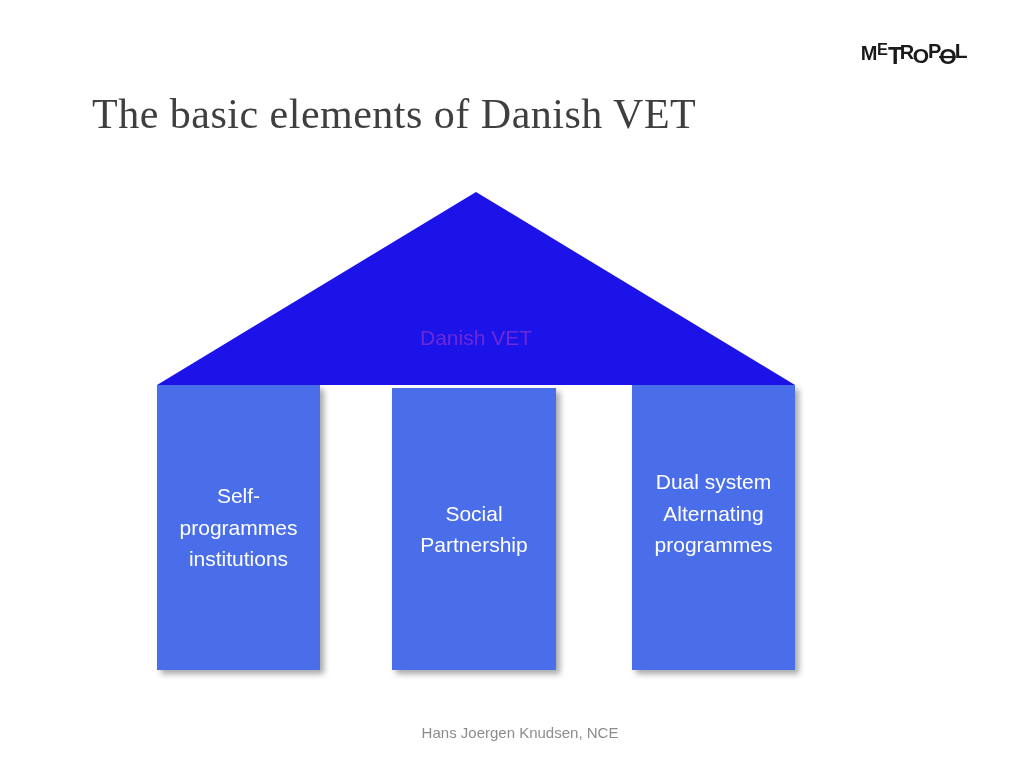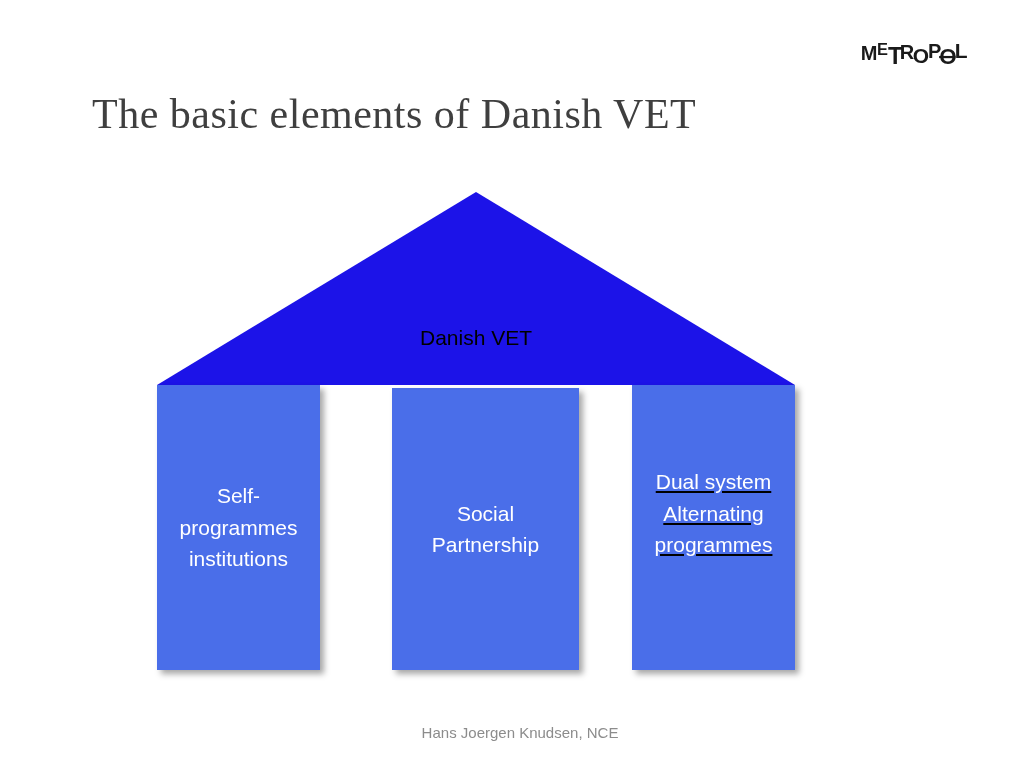--- a/index.html
+++ b/index.html
@@ -53,38 +53,38 @@
   }
   .roof-svg polygon {
     fill: var(--roof);
   }
 
   .roof-label {
     position: absolute;
     left: 157px; top: 326px;
     width: 638px;
     text-align: center;
-    color: #000000;
+    color: #6d28d9;
     font-size: 21px;
   }
 
   .pillar {
     position: absolute;
     top: 385px;
     width: 163px; height: 285px;
     background: var(--pillar);
     box-shadow: 4px 4px 6px rgba(0,0,0,0.35);
     display: flex;
     align-items: center;
     justify-content: center;
     padding: 8px;
   }
   .pillar-1 { left: 157px; }
-  .pillar-2 { left: 392px; top: 388px; height: 282px; width: 187px; }
-  .pillar-3 { left: 632px; text-decoration: underline; }
+  .pillar-2 { left: 392px; top: 388px; height: 282px; width: 164px; }
+  .pillar-3 { left: 632px; }
   .pillar-3 .pillar-label { transform: translateY(-14px); }
 
   .pillar-label {
     color: #ffffff;
     font-size: 21px;
     line-height: 1.5;
     text-align: center;
     white-space: pre-line;
   }
 

